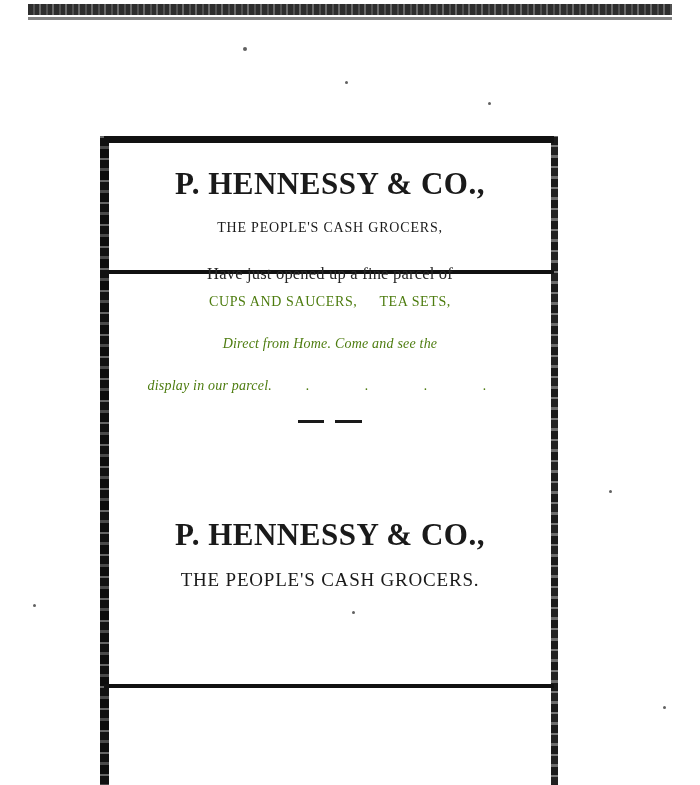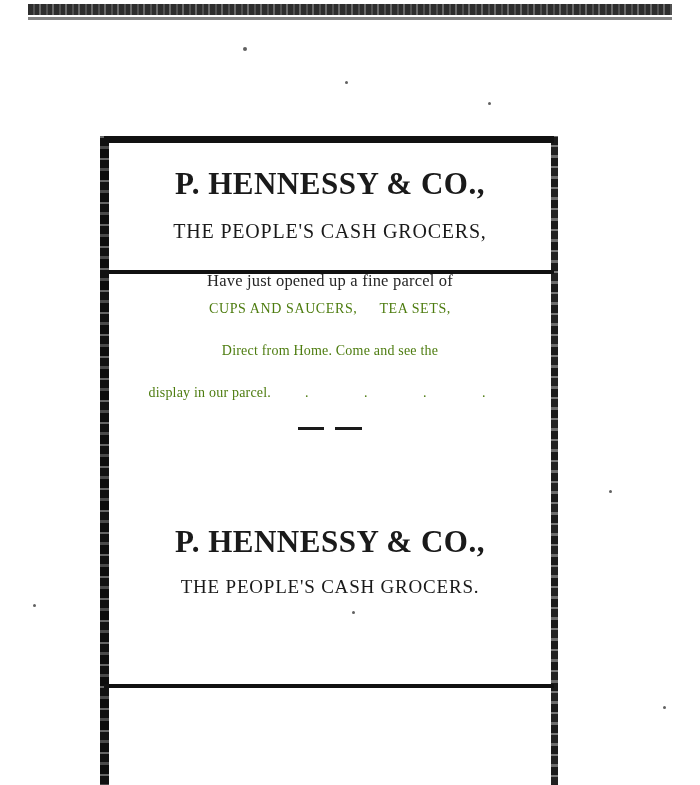--- a/index.html
+++ b/index.html
@@ -104,21 +104,21 @@
     font-weight: 700;
     font-size: 31px;
     letter-spacing: .5px;
     margin: 0;
     padding-top: 30px;
     white-space: nowrap;
   }
   .subhead {
     font-family: "Liberation Serif", serif;
     font-weight: 400;
-    font-size: 20px;
+    font-size: 14px;
     letter-spacing: .8px;
     margin: 0;
     padding-top: 18px;
   }
 
   .body-block {
     padding-top: 28px;
   }
   .line-small {
     font-size: 16.5px;
@@ -127,20 +127,21 @@
     color: #262626;
   }
   .line-big {
     font-size: 14px;
     letter-spacing: .6px;
     margin: 0 0 26px 0;
     color: #4d7c0f;
   }
   .line-big.wide {
     letter-spacing: .2px;
+    font-style: italic;
   }
   .line-big .gap { display:inline-block; width: 22px; }
   .line-big .dots {
     display: inline-block;
     margin-left: 34px;
     letter-spacing: 26px;
   }
 
   .divider-dashes {
     margin: 8px auto 0 auto;

